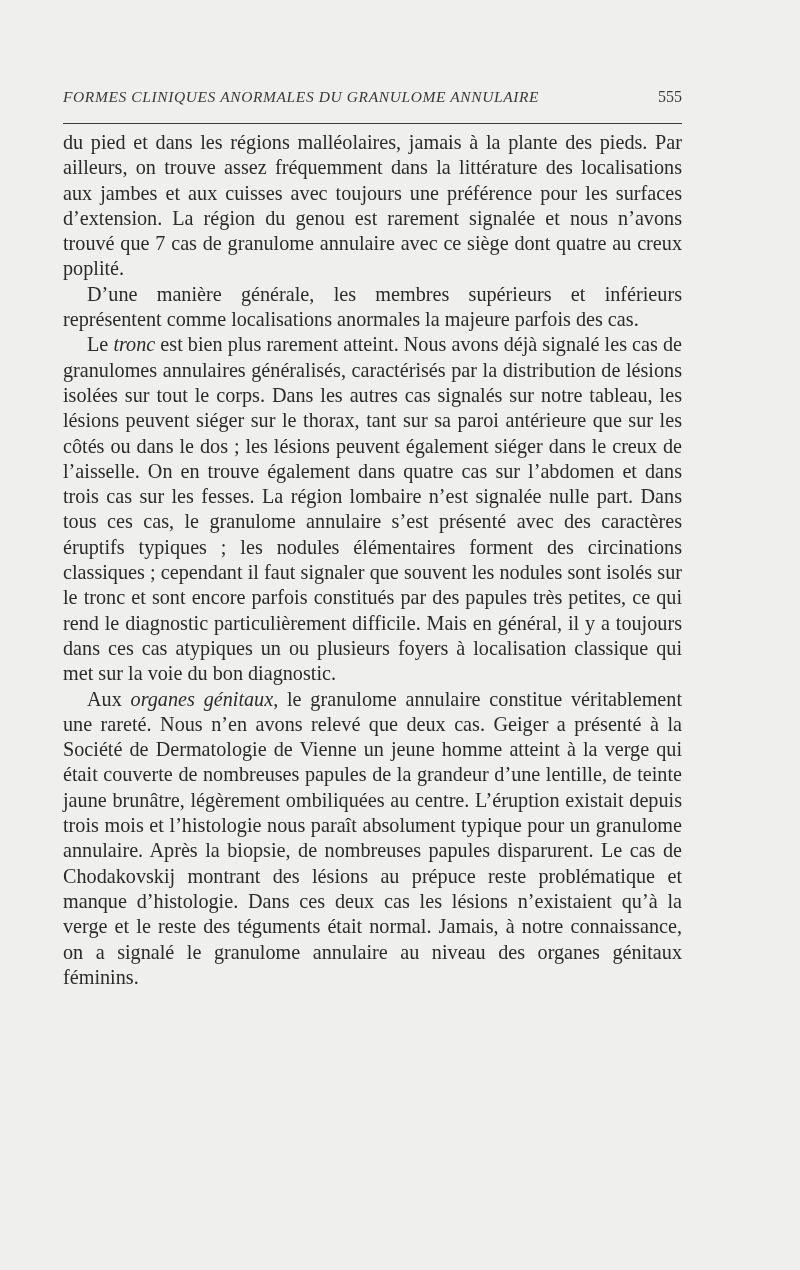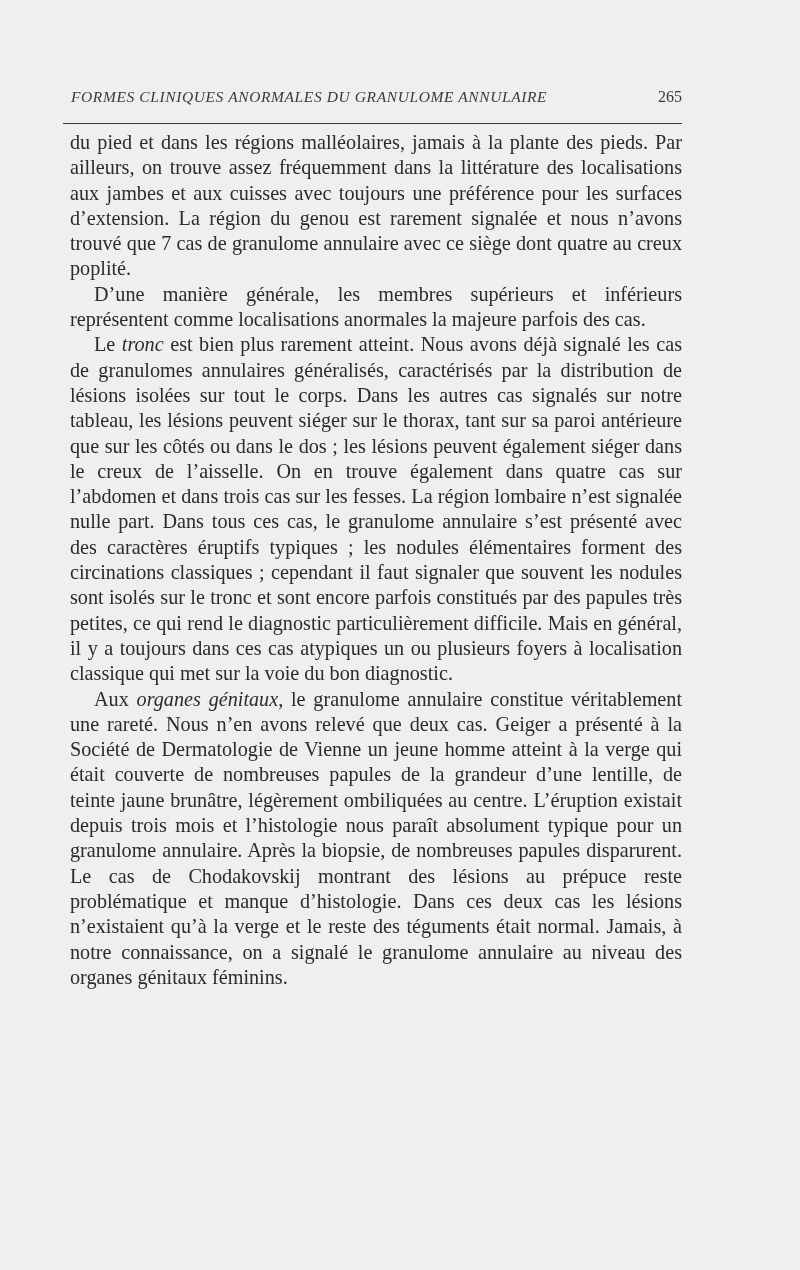--- a/index.html
+++ b/index.html
@@ -14,45 +14,43 @@
   .page {
     position:absolute;
     left:63px; top:88px;
     width:619px;
   }
   .running-head {
     display:flex; justify-content:space-between; align-items:baseline;
     font-size:15.5px; font-style:italic; letter-spacing:0.6px;
     color:#3a3a3a;
     height:22px;
-    margin-left:8px;
   }
   .running-head .pnum { font-style:normal; letter-spacing:0; font-size:16px; }
   .rule {
     height:0; border-top:1.6px solid #3a3a3a;
     margin-top:13px; margin-bottom:6px;
   }
   .body-text {
     font-size:20.2px;
     line-height:25.3px;
     text-align:justify;
     color:#2b2b2b;
-    margin-left:7px;
   }
   .body-text p { margin:0; text-indent:0; }
   .body-text p.indent { text-indent:24px; }
   .body-text em { }
 </style>
 </head>
 <body>
 
 <div class="page">
   <div class="running-head">
     <span>FORMES CLINIQUES ANORMALES DU GRANULOME ANNULAIRE</span>
-    <span class="pnum">265</span>
+    <span class="pnum">555</span>
   </div>
   <div class="rule"></div>
   <div class="body-text" id="body-text">
       <p><span>du pied et dans les régions malléolaires, jamais à la plante des pieds. Par ailleurs, on trouve assez fréquemment dans la littérature des localisations aux jambes et aux cuisses avec toujours une préférence pour les surfaces d’extension. La région du genou est rarement signalée et nous n’avons trouvé que 7 cas de granulome annulaire avec ce siège dont quatre au creux poplité.</span></p>
       <p class="indent"><span>D’une manière générale, les membres supérieurs et inférieurs représentent comme localisations anormales la majeure parfois des cas.</span></p>
       <p class="indent"><span>Le </span><em>tronc</em><span> est bien plus rarement atteint. Nous avons déjà signalé les cas de granulomes annulaires généralisés, caractérisés par la distribution de lésions isolées sur tout le corps. Dans les autres cas signalés sur notre tableau, les lésions peuvent siéger sur le thorax, tant sur sa paroi antérieure que sur les côtés ou dans le dos ; les lésions peuvent également siéger dans le creux de l’aisselle. On en trouve également dans quatre cas sur l’abdomen et dans trois cas sur les fesses. La région lombaire n’est signalée nulle part. Dans tous ces cas, le granulome annulaire s’est présenté avec des caractères éruptifs typiques ; les nodules élémentaires forment des circinations classiques ; cependant il faut signaler que souvent les nodules sont isolés sur le tronc et sont encore parfois constitués par des papules très petites, ce qui rend le diagnostic particulièrement difficile. Mais en général, il y a toujours dans ces cas atypiques un ou plusieurs foyers à localisation classique qui met sur la voie du bon diagnostic.</span></p>
       <p class="indent"><span>Aux </span><em>organes génitaux</em><span>, le granulome annulaire constitue véritablement une rareté. Nous n’en avons relevé que deux cas. Geiger a présenté à la Société de Dermatologie de Vienne un jeune homme atteint à la verge qui était couverte de nombreuses papules de la grandeur d’une lentille, de teinte jaune brunâtre, légèrement ombiliquées au centre. L’éruption existait depuis trois mois et l’histologie nous paraît absolument typique pour un granulome annulaire. Après la biopsie, de nombreuses papules disparurent. Le cas de Chodakovskij montrant des lésions au prépuce reste problématique et manque d’histologie. Dans ces deux cas les lésions n’existaient qu’à la verge et le reste des téguments était normal. Jamais, à notre connaissance, on a signalé le granulome annulaire au niveau des organes génitaux féminins.</span></p>
     </div>
 </div>
 

